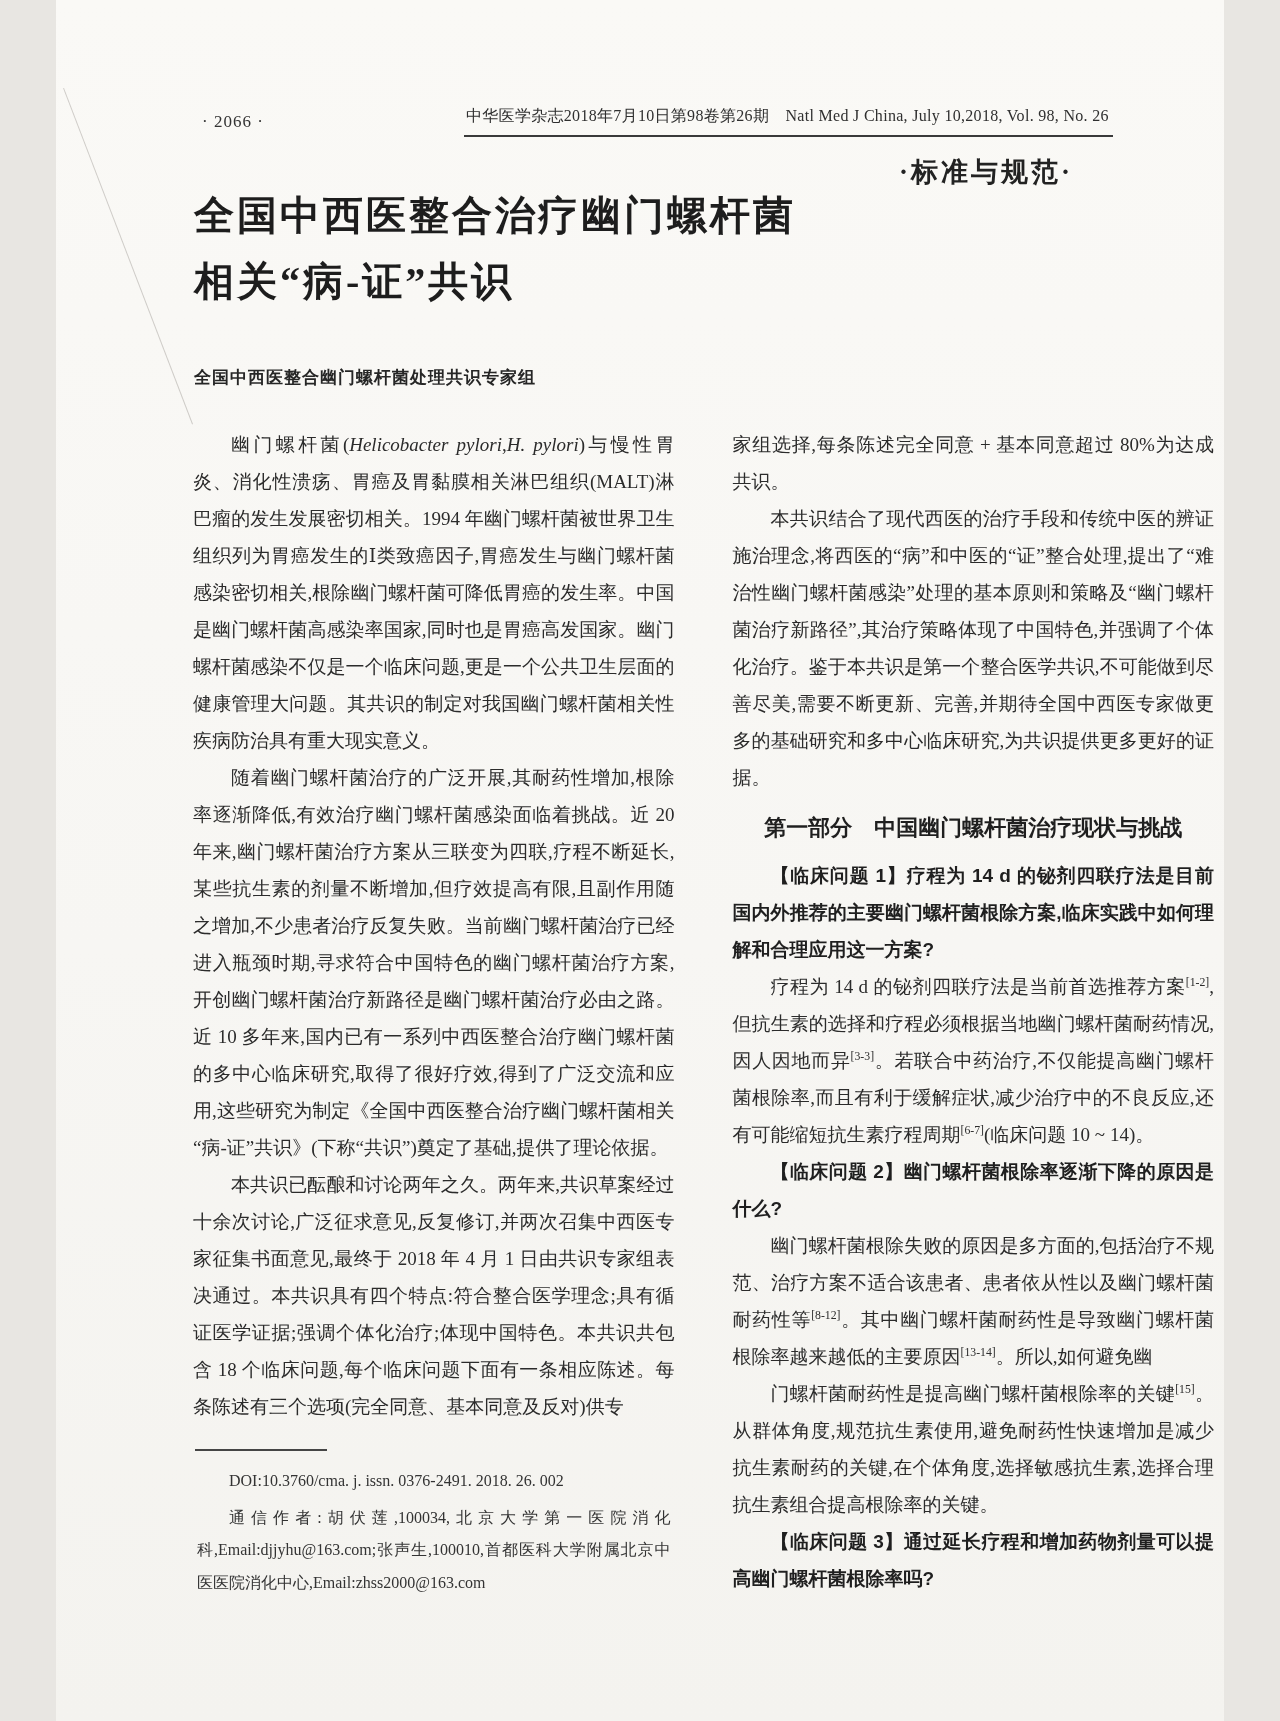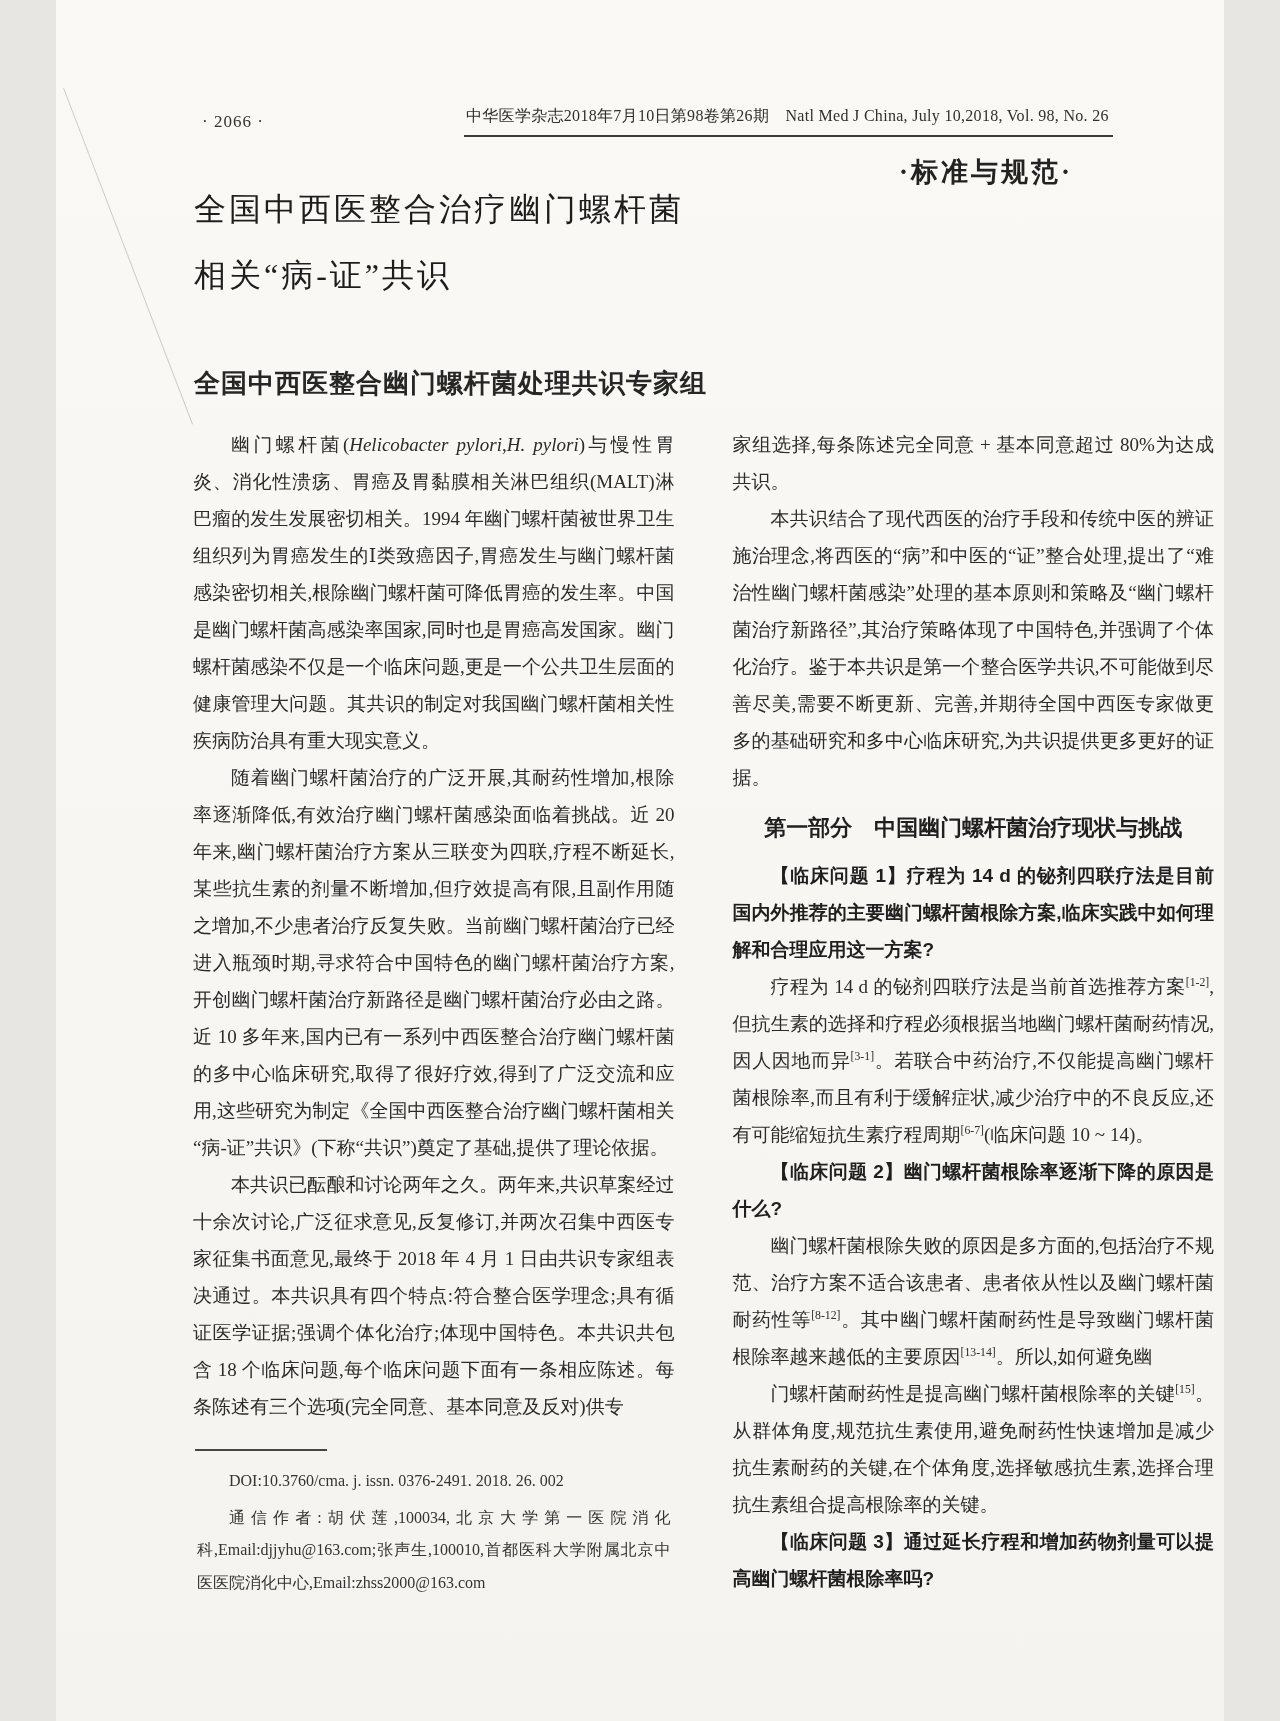--- a/index.html
+++ b/index.html
@@ -30,27 +30,27 @@
     white-space:nowrap;
     border-bottom:2px solid #3a3a3a;
     padding:0 4px 8px 2px;
   }
   .section-tag{
     position:absolute;left:843px;top:154px;
     font-size:27px;font-weight:bold;letter-spacing:3px;color:#222;
     white-space:nowrap;
   }
   .article-title{
-    position:absolute;left:138px;top:176px;
-    font-size:32px;line-height:66px;font-weight:400;
+    position:absolute;left:138px;top:183px;
+    font-size:40px;line-height:66px;font-weight:700;
     letter-spacing:3px;color:#1d1d1d;margin:0;
   }
   .authors{
     position:absolute;left:138px;top:366px;
-    font-size:26px;font-weight:bold;letter-spacing:1px;color:#262626;
+    font-size:17px;font-weight:bold;letter-spacing:1px;color:#262626;
   }
   .columns{
     position:absolute;left:137px;top:426px;width:1021px;
     display:flex;gap:58px;
   }
   .col{flex:1 1 0;min-width:0;}
   .block{
     font-size:19px;line-height:37px;margin:0;
     text-align:justify;color:#2b2b2b;
   }
@@ -108,21 +108,21 @@
         <p class="fn-line">DOI:10.3760/cma. j. issn. 0376-2491. 2018. 26. 002</p>
         <p class="fn-line">通信作者:胡伏莲,100034,北京大学第一医院消化科,Email:djjyhu@163.com;张声生,100010,首都医科大学附属北京中医医院消化中心,Email:zhss2000@163.com</p>
       </div>
     </div>
     <div class="col">
       <div id="right-blocks">
           <div class="block para no-indent"><span>家组选择,每条陈述完全同意 + 基本同意超过 80%为达成共识。</span></div>
           <div class="block para"><span>本共识结合了现代西医的治疗手段和传统中医的辨证施治理念,将西医的“病”和中医的“证”整合处理,提出了“难治性幽门螺杆菌感染”处理的基本原则和策略及“幽门螺杆菌治疗新路径”,其治疗策略体现了中国特色,并强调了个体化治疗。鉴于本共识是第一个整合医学共识,不可能做到尽善尽美,需要不断更新、完善,并期待全国中西医专家做更多的基础研究和多中心临床研究,为共识提供更多更好的证据。</span></div>
           <div class="block sec-head"><span>第一部分　中国幽门螺杆菌治疗现状与挑战</span></div>
           <div class="block question"><span>【临床问题 1】疗程为 14 d 的铋剂四联疗法是目前国内外推荐的主要幽门螺杆菌根除方案,临床实践中如何理解和合理应用这一方案?</span></div>
-          <div class="block para"><span>疗程为 14 d 的铋剂四联疗法是当前首选推荐方案</span><sup>[1-2]</sup><span>,但抗生素的选择和疗程必须根据当地幽门螺杆菌耐药情况,因人因地而异</span><sup>[3-1]</sup><span>。若联合中药治疗,不仅能提高幽门螺杆菌根除率,而且有利于缓解症状,减少治疗中的不良反应,还有可能缩短抗生素疗程周期</span><sup>[6-7]</sup><span>(临床问题 10 ~ 14)。</span></div>
+          <div class="block para"><span>疗程为 14 d 的铋剂四联疗法是当前首选推荐方案</span><sup>[1-2]</sup><span>,但抗生素的选择和疗程必须根据当地幽门螺杆菌耐药情况,因人因地而异</span><sup>[3-3]</sup><span>。若联合中药治疗,不仅能提高幽门螺杆菌根除率,而且有利于缓解症状,减少治疗中的不良反应,还有可能缩短抗生素疗程周期</span><sup>[6-7]</sup><span>(临床问题 10 ~ 14)。</span></div>
           <div class="block question"><span>【临床问题 2】幽门螺杆菌根除率逐渐下降的原因是什么?</span></div>
           <div class="block para"><span>幽门螺杆菌根除失败的原因是多方面的,包括治疗不规范、治疗方案不适合该患者、患者依从性以及幽门螺杆菌耐药性等</span><sup>[8-12]</sup><span>。其中幽门螺杆菌耐药性是导致幽门螺杆菌根除率越来越低的主要原因</span><sup>[13-14]</sup><span>。所以,如何避免幽</span></div>
           <div class="block para"><span>门螺杆菌耐药性是提高幽门螺杆菌根除率的关键</span><sup>[15]</sup><span>。从群体角度,规范抗生素使用,避免耐药性快速增加是减少抗生素耐药的关键,在个体角度,选择敏感抗生素,选择合理抗生素组合提高根除率的关键。</span></div>
           <div class="block question"><span>【临床问题 3】通过延长疗程和增加药物剂量可以提高幽门螺杆菌根除率吗?</span></div>
         </div>
     </div>
   </div>
 
 </div>
 

